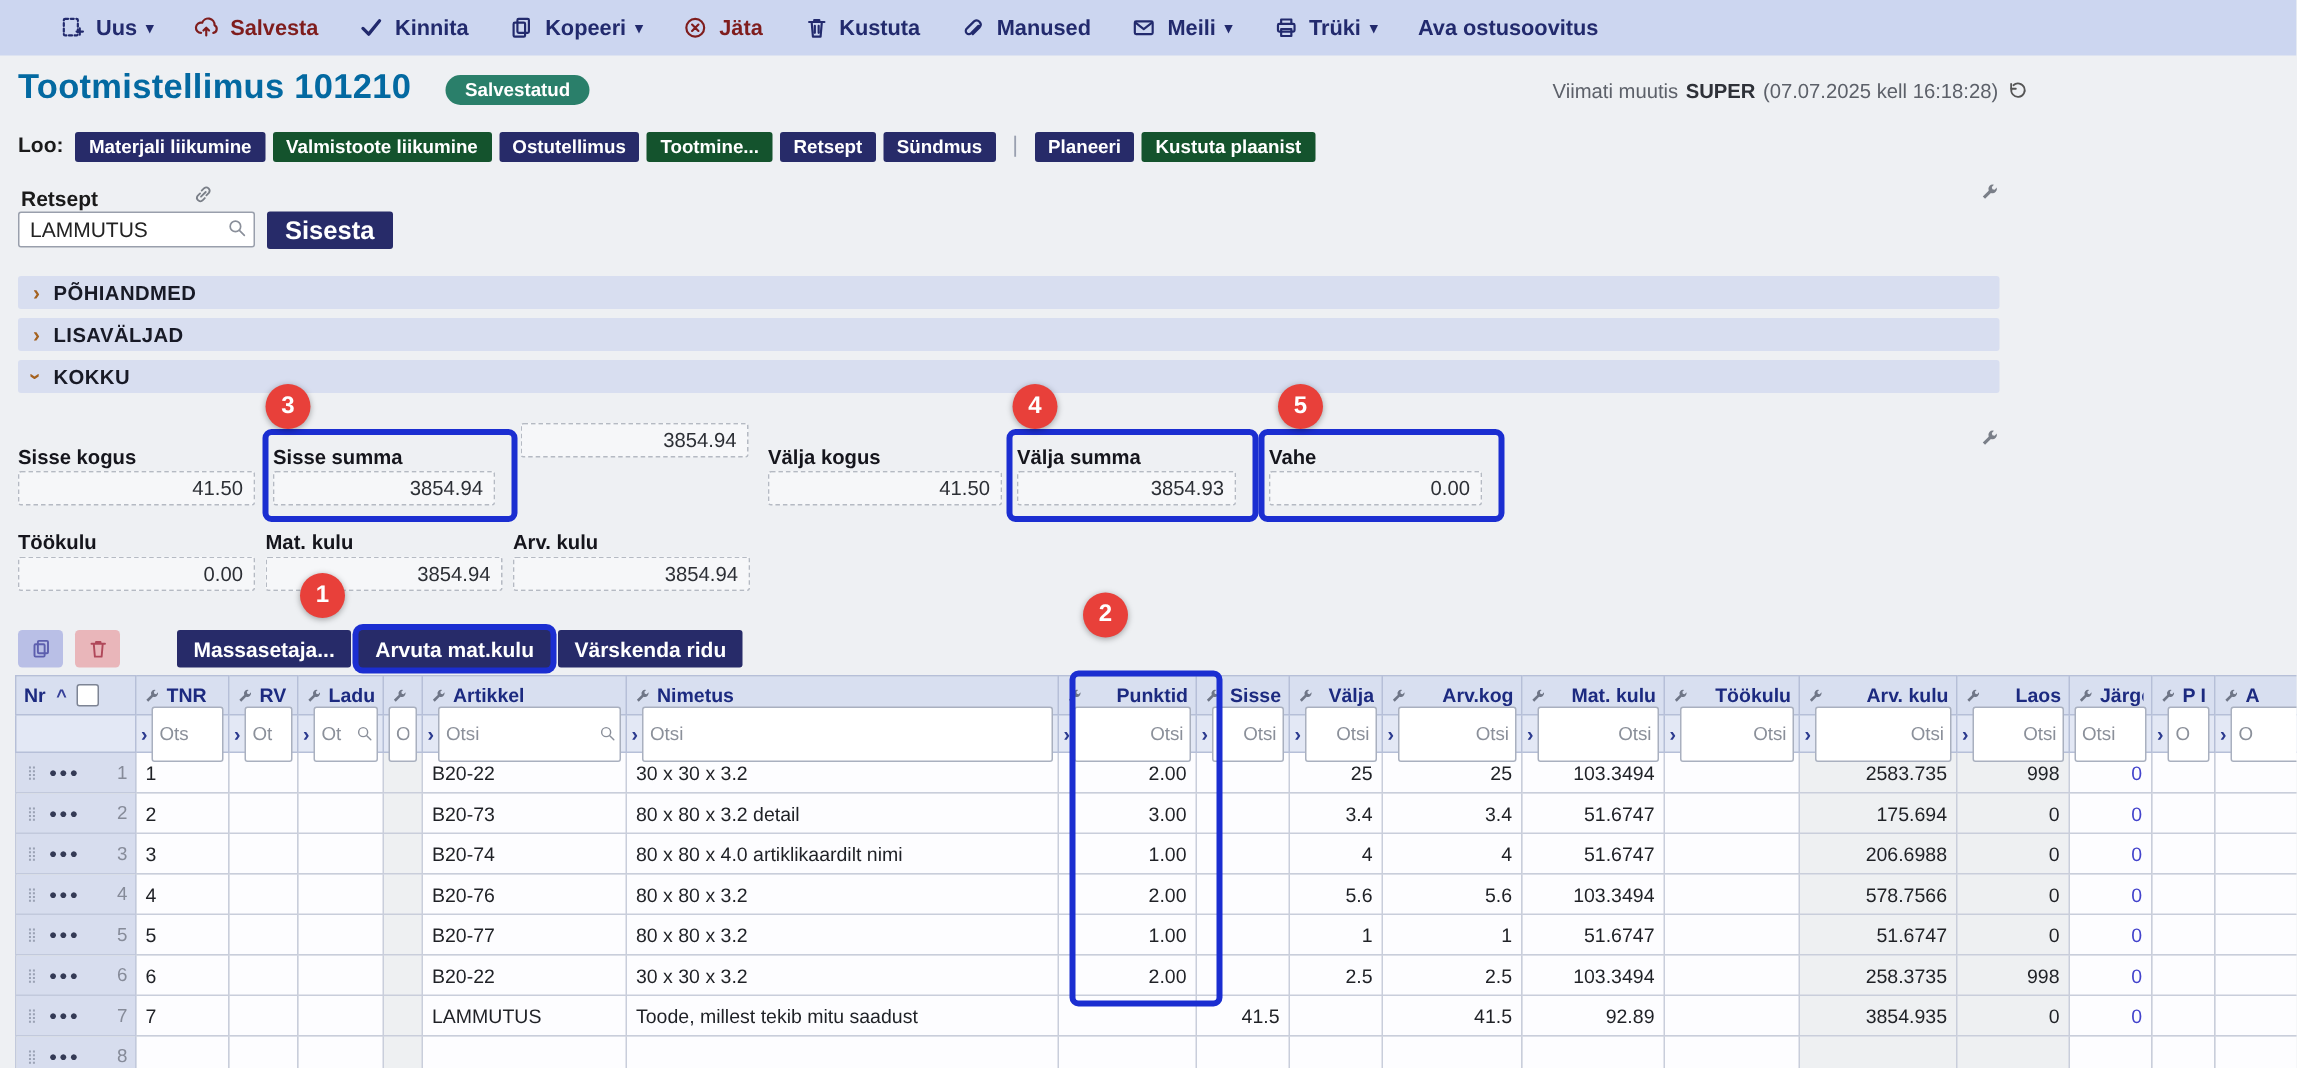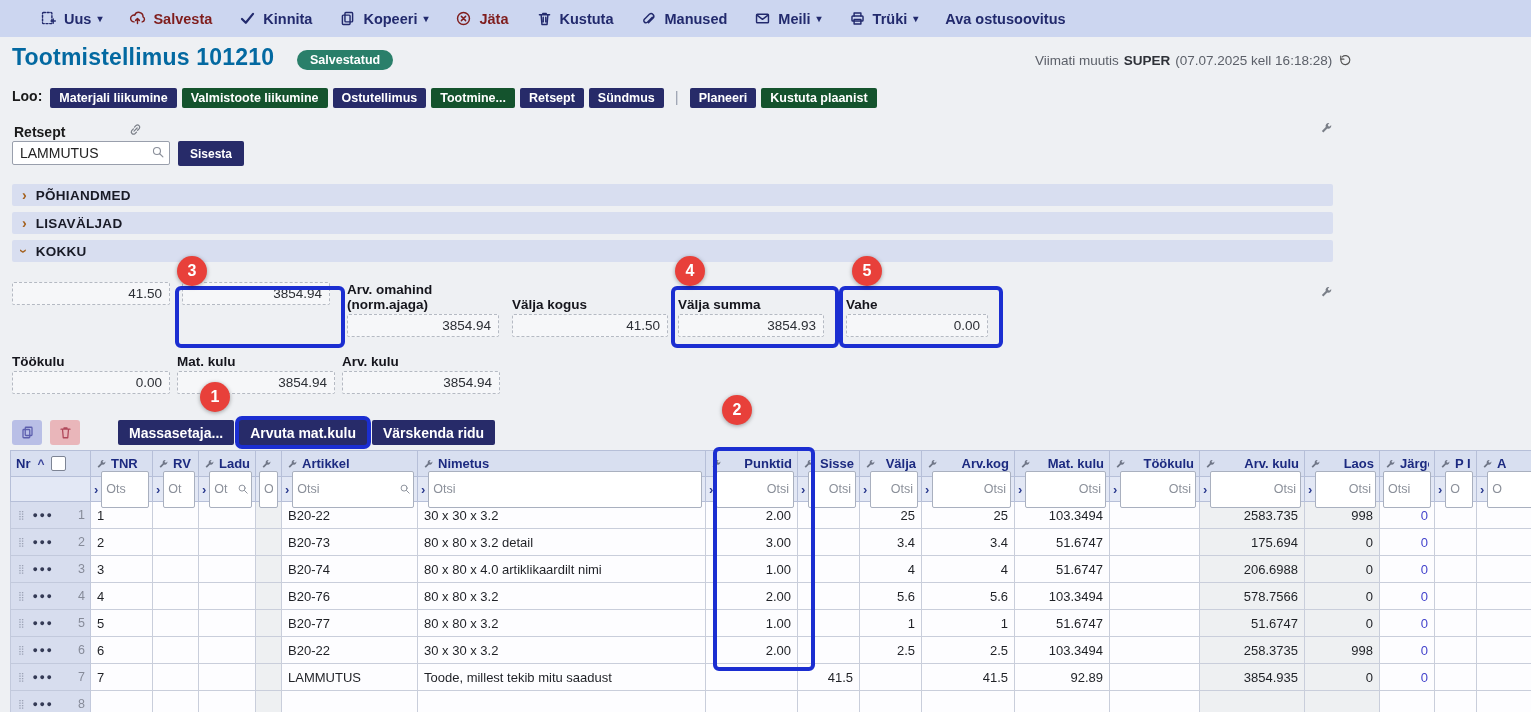--- a/index.html
+++ b/index.html
@@ -33,21 +33,21 @@
 
   
   .recipe-label{position:absolute;top:124px;left:14px;font-weight:800;font-size:14px}
   .link-ic{position:absolute;top:122px;left:128px}
   .link-ic svg{width:15px;height:15px;stroke:#7a7f88;fill:none;stroke-width:1.6;stroke-linecap:round}
   .recipe-input-wrap{position:absolute;top:141px;left:12px;width:158px;height:24px}
   .recipe-input{width:100%;height:100%;box-sizing:border-box;border:1px solid #999fac;border-radius:2px;
                 padding:0 22px 0 7px;font-size:14px;font-family:inherit;color:#222;background:#fff}
   .mag{position:absolute;right:5px;top:4px}
   .mag svg{width:14px;height:14px;stroke:#8a8f9a;fill:none;stroke-width:1.6;stroke-linecap:round}
-  .sisesta{position:absolute;top:141px;left:178px;height:25px;padding:0 12px;font-size:12px}
+  .sisesta{position:absolute;top:141px;left:178px;height:25px;padding:0 12px;font-size:17px}
 
   .wrench-right{position:absolute}
   .wrench-right svg{width:12px;height:12px;fill:#7a7f88}
 
   
   .secbar{position:absolute;left:12px;width:1321px;height:22px;background:#d8def0;border-radius:2px;
           display:flex;align-items:center;gap:9px;padding-left:10px;box-sizing:border-box;cursor:pointer}
   .secbar .chev{color:#a4611f;font-weight:800;font-size:14px;line-height:1;display:inline-block}
   .secbar .chev.open{transform:rotate(90deg)}
   .secbar .sl{font-size:13.5px;font-weight:800;color:#181a26;letter-spacing:.3px}
@@ -249,27 +249,28 @@
 <div class="secbar" style="top:212px">
   <span class="chev">›</span>
   <span class="sl">LISAVÄLJAD</span>
 </div>
 <div class="secbar" style="top:240px">
   <span class="chev open">›</span>
   <span class="sl">KOKKU</span>
 </div>
 
 <div class="fgroup" style="top:280px;left:12px;width:158px">
+  <div class="flabel">Sisse kogus</div>
   <div class="fval">41.50</div>
 </div>
 <div class="fgroup" style="top:280px;left:182px;width:148px">
+  <div class="flabel">Sisse summa</div>
   <div class="fval">3854.94</div>
 </div>
 <div class="fgroup" style="top:280px;left:347px;width:152px">
-  <div class="flabel">Arv. omahind (norm.ajaga)</div>
   <div class="fval">3854.94</div>
 </div>
 <div class="fgroup" style="top:280px;left:512px;width:156px">
   <div class="flabel">Välja kogus</div>
   <div class="fval">41.50</div>
 </div>
 <div class="fgroup" style="top:280px;left:678px;width:146px">
   <div class="flabel">Välja summa</div>
   <div class="fval">3854.93</div>
 </div>

